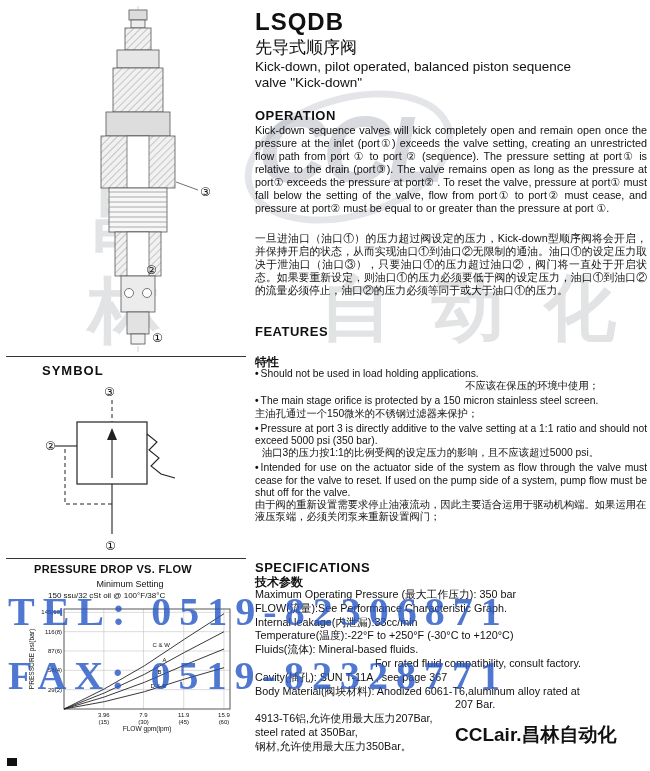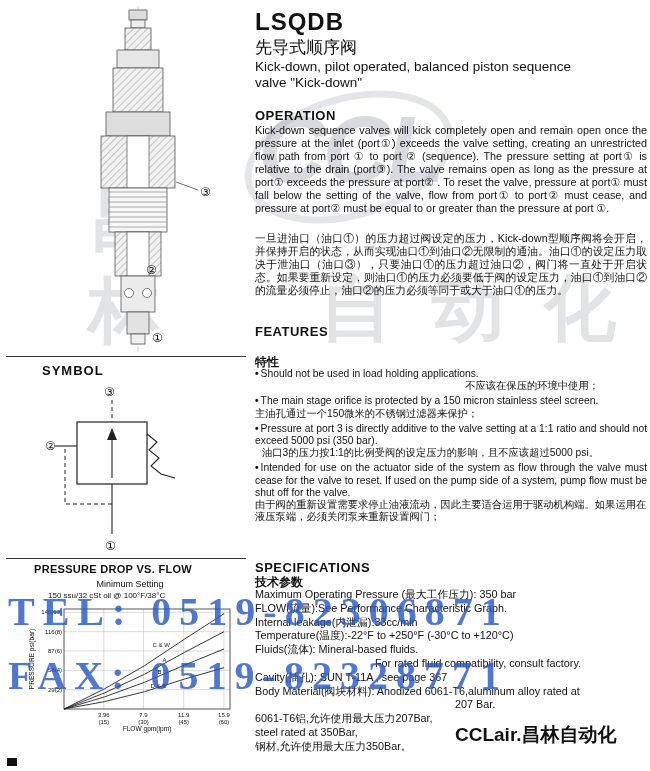--- a/index.html
+++ b/index.html
@@ -197,21 +197,21 @@
   <div class="c" style="left:255px;top:588px;">
     <div class="spec-line"><b>Maximum Operating Pressure</b><span> (最大工作压力):  350 bar</span></div>
     <div class="spec-line"><b>FLOW</b><span>(流量):See Performance Characteristic Graph.</span></div>
     <div class="spec-line"><b>Internal leakage</b><span>(内泄漏):33cc/min</span></div>
     <div class="spec-line"><b>Temperature</b><span>(温度):-22°F to +250°F (-30°C to +120°C)</span></div>
     <div class="spec-line"><b>Fluids</b><span>(流体): Mineral-based fluids.</span></div>
     <div class="spec-line ind1"><span>For rated fluid compatibility, consult factory.</span></div>
     <div class="spec-line"><b>Cavity</b><span>(插孔): SUN T-11A , see page 367</span></div>
     <div class="spec-line"><b>Body Material</b><span>(阀块材料): Anodized 6061-T6,aluminum alloy rated at</span></div>
     <div class="spec-line ind2"><span>207 Bar.</span></div>
-    <div class="spec-line"><span>6061-T6铝,允许使用最大压力207Bar,</span></div>
+    <div class="spec-line"><span>4913-T6铝,允许使用最大压力207Bar,</span></div>
     <div class="spec-line"><span>steel rated at 350Bar,</span></div>
     <div class="spec-line"><span>钢材,允许使用最大压力350Bar。</span></div>
   </div>
 
   <div class="blue-wm" style="left:8px;top:588px;">TEL: 0519-82306871</div>
   <div class="blue-wm" style="left:8px;top:652px;">FAX: 0519-82328771</div>
 
   <div class="footer-brand" style="left:450px;top:719px;">CCLair.昌林自动化</div>
   <div class="corner-mark" style="left:7px;top:758px;"></div>
 

